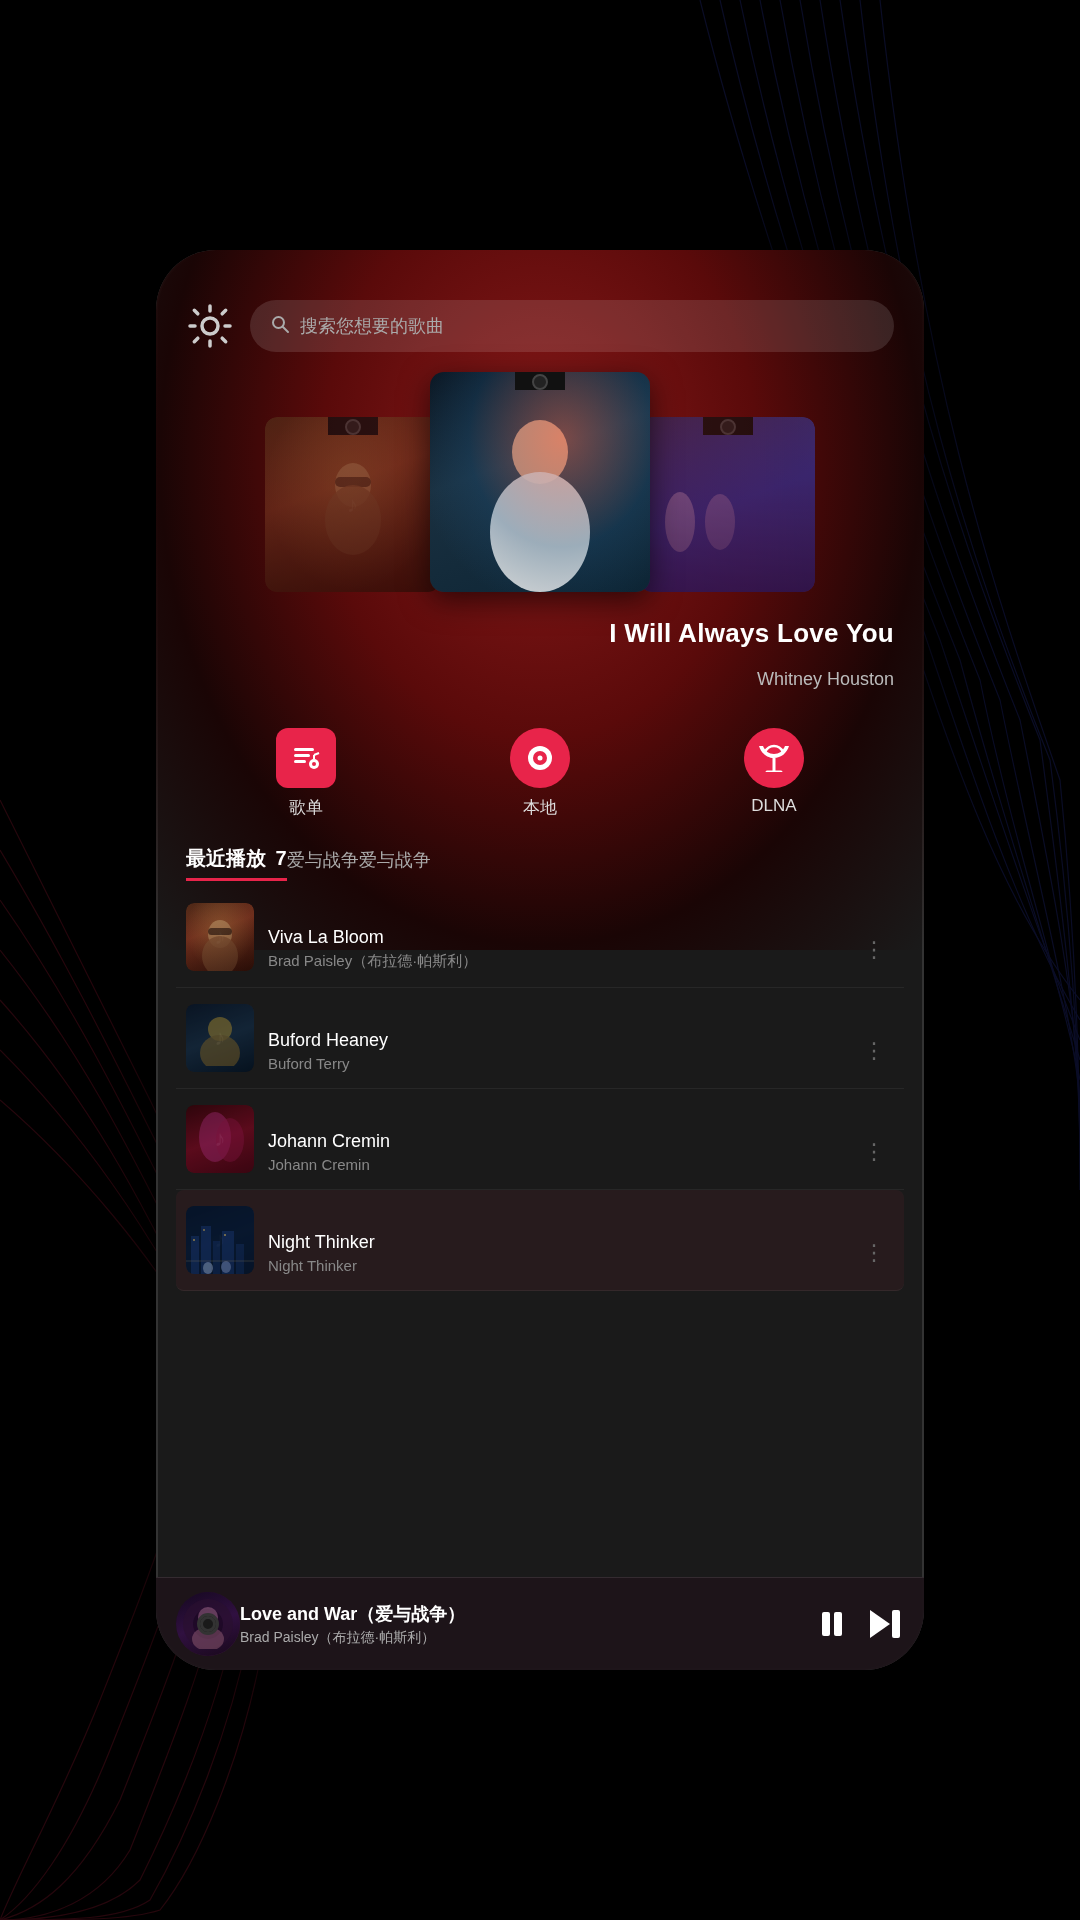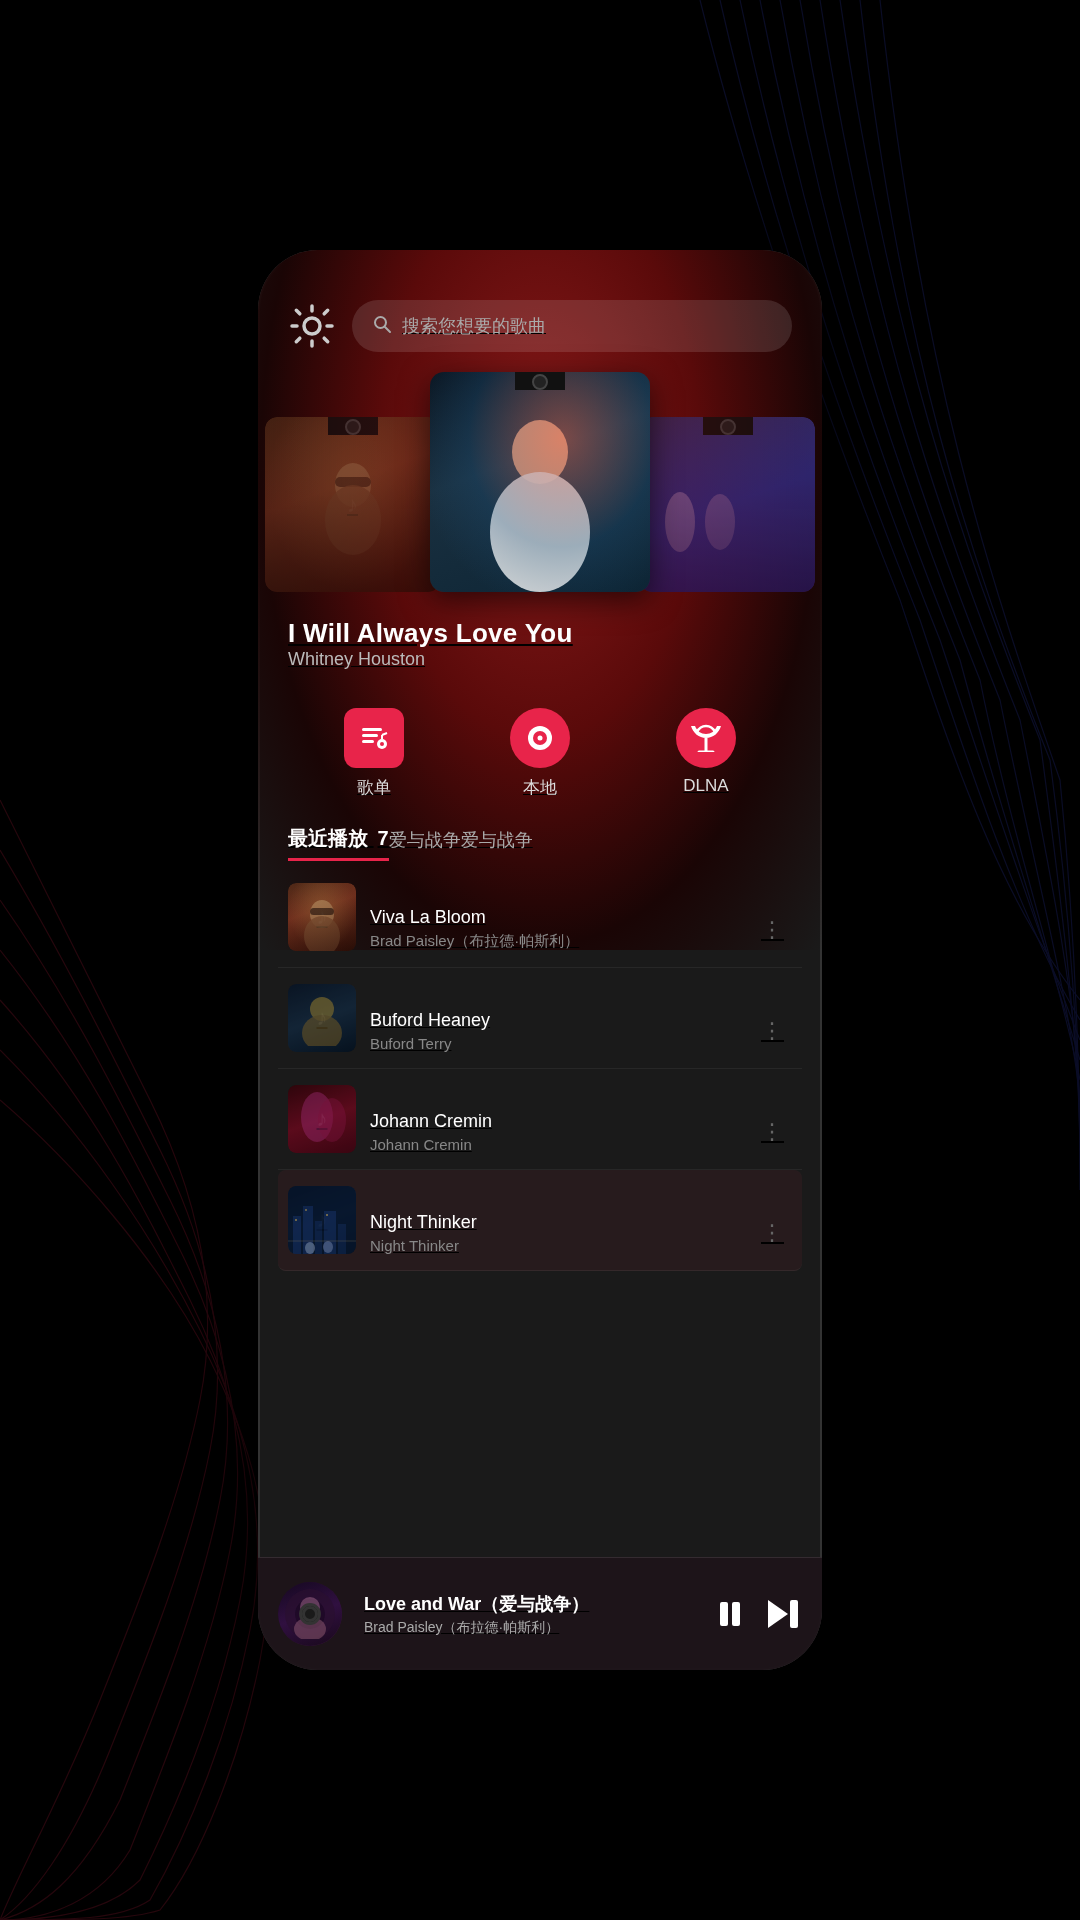--- a/index.html
+++ b/index.html
@@ -11,28 +11,27 @@
       align-items: center;
       justify-content: center;
       font-family: 'PingFang SC', 'Helvetica Neue', Arial, sans-serif;
       overflow: hidden;
       position: relative;
     }
 
     
     .phone {
       position: relative;
-      width: 564px;
+      width: 768px;
       height: 1420px;
       background: #1a1a1a;
       border-radius: 60px;
       overflow: hidden;
       z-index: 1;
       box-shadow: 0 0 80px rgba(0,0,0,0.8), inset 0 0 0 2px #333;
-      text-decoration: underline;
     }
 
     
     .phone-bg-top {
       position: absolute;
       top: 0; left: 0; right: 0;
       height: 700px;
       background: radial-gradient(ellipse at 50% 30%, #8b1a1a 0%, #5a0a0a 40%, #1a0505 70%, transparent 100%);
       z-index: 0;
     }
@@ -135,35 +134,35 @@
       transform: translateX(-50%);
       width: 12px;
       height: 12px;
       background: #222;
       border-radius: 50%;
       border: 2px solid #444;
     }
 
     
     .song-info {
-      text-align: left;
+      text-align: right;
       padding: 16px 30px 8px;
     }
 
     .song-title {
       color: #fff;
       font-size: 26px;
       font-weight: 600;
       letter-spacing: 0.3px;
     }
 
     .song-artist {
       color: #bbb;
       font-size: 18px;
-      margin-top: 0;
+      margin-top: 20px;
     }
 
     
     .nav-icons {
       display: flex;
       justify-content: space-around;
       padding: 20px 40px 10px;
       margin-top: 10px;
       gap: 14px;
     }
@@ -294,24 +293,24 @@
       font-size: 22px;
       padding: 8px;
       cursor: pointer;
       letter-spacing: 1px;
     }
 
     
     .now-playing {
       background: rgba(30,20,25,0.95);
       border-top: 1px solid rgba(255,255,255,0.1);
-      padding: 24px 20px;
-      display: flex;
-      align-items: center;
-      gap: 22px;
+      padding: 14px 20px;
+      display: flex;
+      align-items: center;
+      gap: 0;
       margin-top: 24px;
     }
 
     .np-thumb {
       width: 64px;
       height: 64px;
       border-radius: 50%;
       background: linear-gradient(135deg, #1a0a20 0%, #3a1040 100%);
       flex-shrink: 0;
       display: flex;

